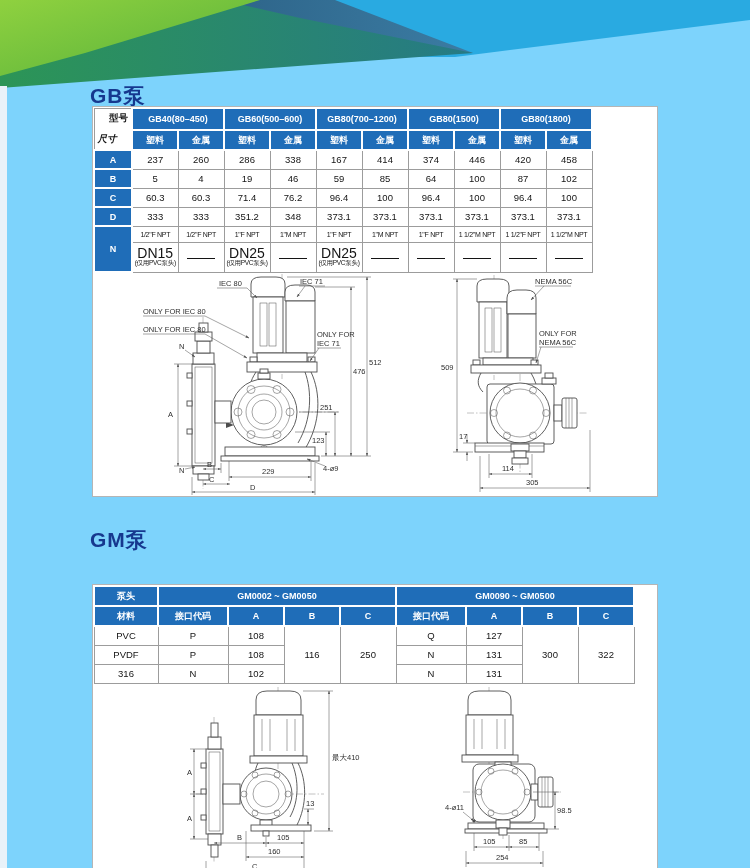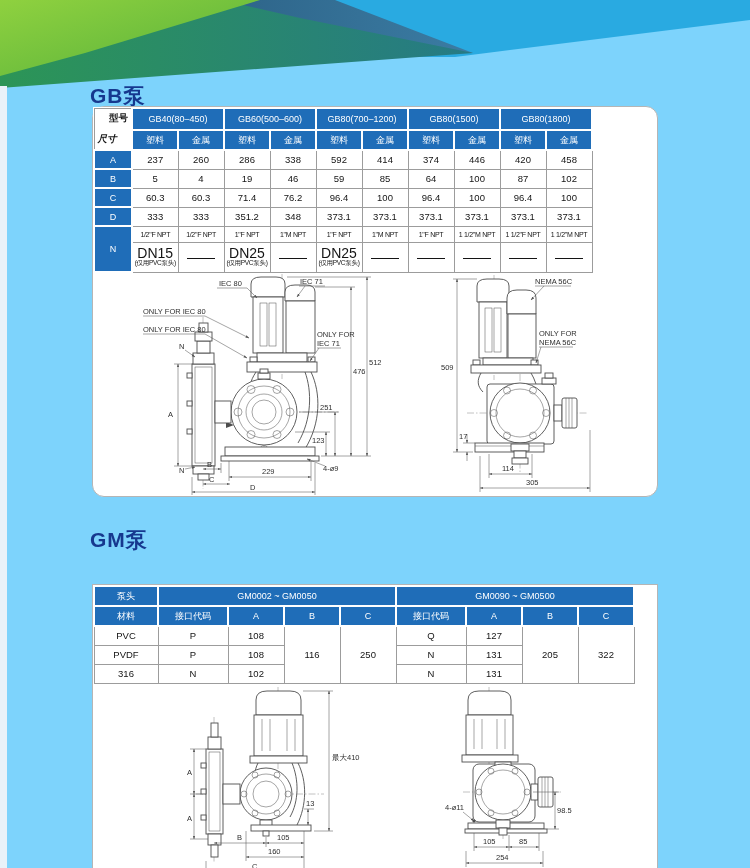--- a/index.html
+++ b/index.html
@@ -8,28 +8,28 @@
   .page { position:relative; width:750px; height:868px; background:#7dd3fc; overflow:hidden; }
 
   .banner { position:absolute; left:0; top:0; width:750px; height:88px; }
   .left-strip { position:absolute; left:0; top:86px; width:7px; height:782px; background:#e9f2f9; }
 
   .sec-title { position:absolute; font-size:21px; font-weight:bold; color:#16388e; letter-spacing:1px; }
   .gb-title { left:90px; top:82px; }
   .gm-title { left:90px; top:526px;text-align:center; }
 
   .sec-box { position:absolute; border:1px solid #b5b5b5; background:#fff; }
-  .gb-box { left:92px; top:106px; width:566px; height:391px;border-radius:12px; }
+  .gb-box { left:92px; top:106px; width:566px; height:391px; }
   .gm-box { left:92px; top:584px; width:566px; height:301px; }
 
   table.spec { border-collapse:collapse; table-layout:fixed; border:1px solid #8a8a8a; background:#fff; }
   table.spec td { border:1px solid #9c9c9c; text-align:center; vertical-align:middle; padding:0;
                   font-size:9.5px; color:#141414; background:#fff; overflow:hidden; white-space:nowrap; }
   table.spec td.bl { background:#1f6db8; color:#fff; border:2px solid #fff;
-                     font-size:9px; font-weight:normal; }
+                     font-size:9px; font-weight:bold; }
   .gbt tr.hd1 td { height:22px; }
   .gbt tr.hd2 td { height:20px; }
   .gbt tr.dr td { height:19px; }
   .gbt tr.npt td { height:16px; font-size:7px; letter-spacing:-0.3px; }
   .gbt tr.npt td.bl { font-size:9px; letter-spacing:0; }
   .gbt tr.dn td { height:30px; }
   .gbt .l1 { font-size:14px; line-height:11px; }
   .gbt .l2 { font-size:6.5px; line-height:8px; letter-spacing:-0.3px; }
   td.corner { position:relative; padding:0;
     background:linear-gradient(to bottom right, #1f6db8 calc(50% - 1px), #ffffff calc(50% - 1px) calc(50% + 1px), #1f6db8 calc(50% + 1px));
@@ -115,21 +115,21 @@
         <td class="bl">金属</td>
         <td class="bl">塑料</td>
         <td class="bl">金属</td>
       </tr>
       <tr class="dr">
         <td class="bl">A</td>
         <td>237</td>
         <td>260</td>
         <td>286</td>
         <td>338</td>
-        <td>592</td>
+        <td>167</td>
         <td>414</td>
         <td>374</td>
         <td>446</td>
         <td>420</td>
         <td>458</td>
       </tr>
       <tr class="dr">
         <td class="bl">B</td>
         <td>5</td>
         <td>4</td>
@@ -495,21 +495,21 @@
         <td class="bl">C</td>
       </tr>
       <tr class="dr">
         <td>PVC</td>
         <td>P</td>
         <td>108</td>
         <td rowspan="3">116</td>
         <td rowspan="3">250</td>
         <td>Q</td>
         <td>127</td>
-        <td rowspan="3">205</td>
+        <td rowspan="3">300</td>
         <td rowspan="3">322</td>
       </tr>
       <tr class="dr">
         <td>PVDF</td>
         <td>P</td>
         <td>108</td>
         <td>N</td>
         <td>131</td>
       </tr>
       <tr class="dr">

